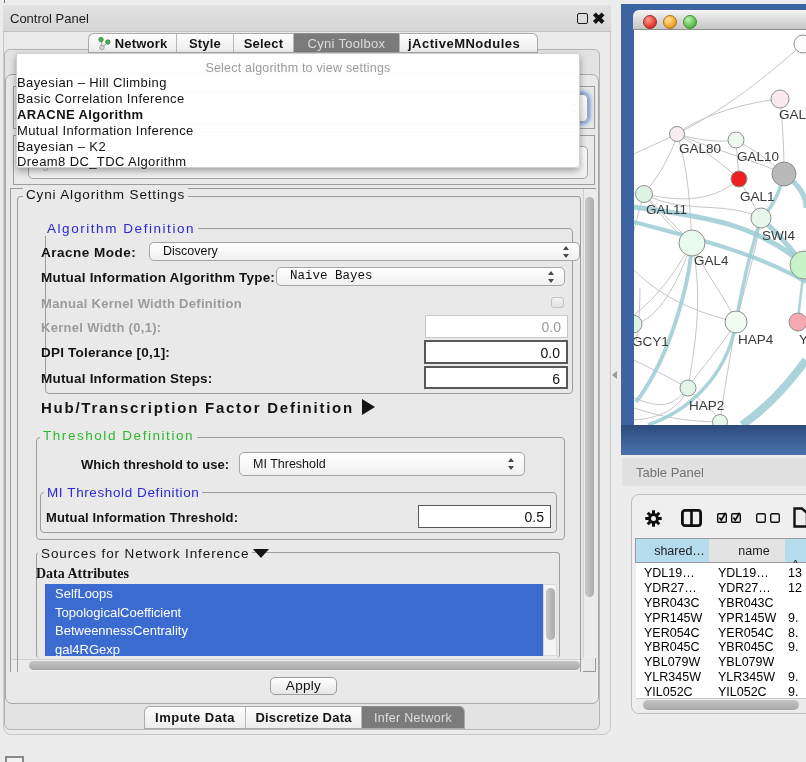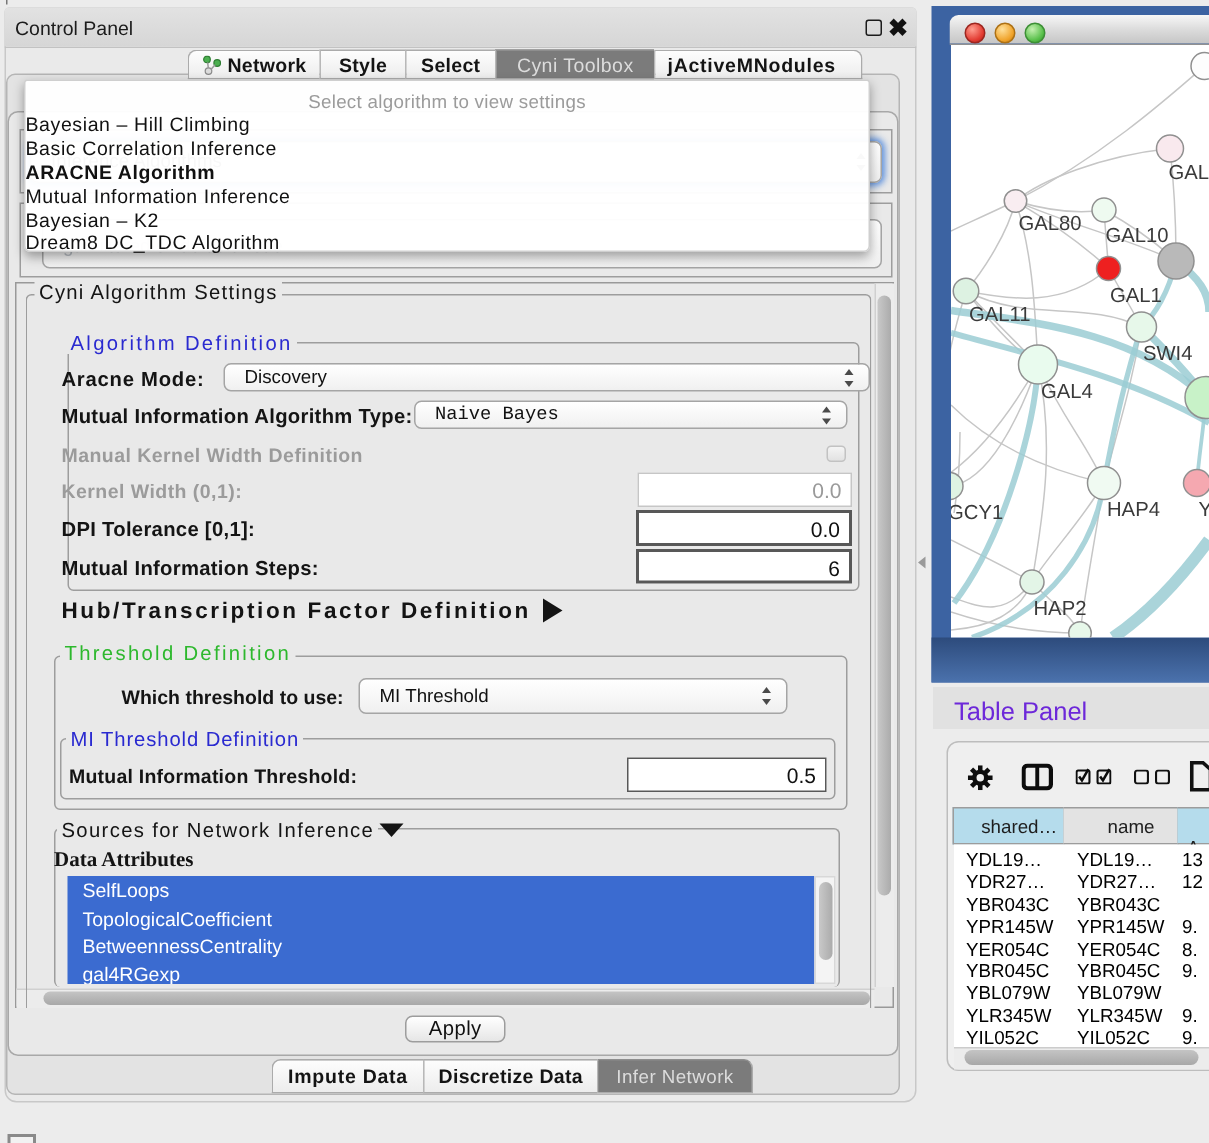--- a/index.html
+++ b/index.html
@@ -13,21 +13,21 @@
   #cptitle{left:3px;top:5px;width:608px;height:26px;background:linear-gradient(#e2e2e2,#d6d6d6);
            border-bottom:1px solid #c2c2c2;border-radius:3px 3px 0 0;}
   #cptitle .txt{position:absolute;left:7px;top:6px;font-size:13px;color:#1b1b1b;}
   .minbox{position:absolute;left:574px;top:8px;width:11px;height:11px;border:1.5px solid #1b1b1b;border-radius:2px;box-sizing:border-box;}
   .closex{position:absolute;left:589px;top:4px;font-size:16px;font-weight:bold;color:#111;}
   
   .tabrow{height:20px;display:flex;align-items:stretch;}
   .tab{font-size:13px;font-weight:bold;color:#141414;background:linear-gradient(#fdfdfd,#ededed);
        border-top:1px solid #ababab;border-bottom:1px solid #ababab;letter-spacing:0.2px;
        display:flex;align-items:center;justify-content:center;white-space:nowrap;position:relative;box-sizing:border-box;}
-  .tab.first{border-left:1px solid #ababab;border-radius:6px 0 0 0;margin-left:37px;}
+  .tab.first{border-left:1px solid #ababab;border-radius:6px 0 0 0;}
   .tab.last{border-right:1px solid #ababab;border-radius:0 6px 0 0;}
   .tab:not(.first){border-left:1px solid #b8b8b8;}
   .tab.sel{background:#7b7b7b;color:#dcdcdc;font-weight:normal;letter-spacing:0.3px;border-top-color:#8e8e8e;}
   
   .panelborder{border:1px solid #a8a8a8;border-radius:7px;box-sizing:border-box;}
   .fsb{position:absolute;border:1px solid #9d9d9d;border-radius:4px;box-sizing:border-box;}
   .fslabel{position:absolute;font-size:13.5px;padding:0 3px;background:#e9e9e9;white-space:nowrap;letter-spacing:0.85px;}
   .lbl{position:absolute;font-size:13.5px;font-weight:bold;color:#141414;white-space:nowrap;letter-spacing:0.2px;}
   .lbl.dis{color:#9b9b9b;}
   .cb{position:absolute;background:linear-gradient(#ffffff,#f0f0f0);border:1px solid #a5a5a5;
@@ -51,21 +51,21 @@
   .sbthumb{position:absolute;background:linear-gradient(90deg,#c9c9c9,#ababab);border-radius:5px;}
   .sbthumb.h{background:linear-gradient(#c4c4c4,#a8a8a8);}
   
   #desktop{left:621px;top:4px;width:185px;height:451px;background:#3c63a2;}
   #deskbottom{left:621px;top:425px;width:185px;height:30px;background:linear-gradient(#2d4b7c,#4b72ad);}
   #mactitle{left:633px;top:10px;width:173px;height:20px;background:linear-gradient(#f7f7f7 0%,#dcdcdc 50%,#c6c6c6 100%);
             border-radius:6px 0 0 0;border-bottom:1px solid #909090;box-sizing:border-box;}
   .light{position:absolute;top:15px;width:12px;height:12px;border-radius:50%;}
   #netcanvas{left:634px;top:30px;width:172px;height:395px;background:#fff;}
   #tphead{left:622px;top:458px;width:184px;height:28px;background:#e1e1e1;}
-  #tphead .txt{position:absolute;left:14px;top:7px;font-size:17px;color:#6d28d9;}
+  #tphead .txt{position:absolute;left:14px;top:7px;font-size:13px;color:#737373;}
   #tpbox{left:631px;top:494px;width:185px;height:220px;background:#efefef;
          border:1px solid #bdbdbd;border-radius:8px 0 0 8px;box-sizing:border-box;}
   .hcell{position:absolute;top:538px;height:25px;box-sizing:border-box;border:1px solid #9c9c9c;
          font-size:12.5px;color:#1d1d1d;text-align:center;padding-top:5px;text-indent:14px;}
   .trow{position:absolute;font-size:12.5px;color:#000;white-space:nowrap;}
 </style>
 </head>
 <body>
 <div id="page">
 

